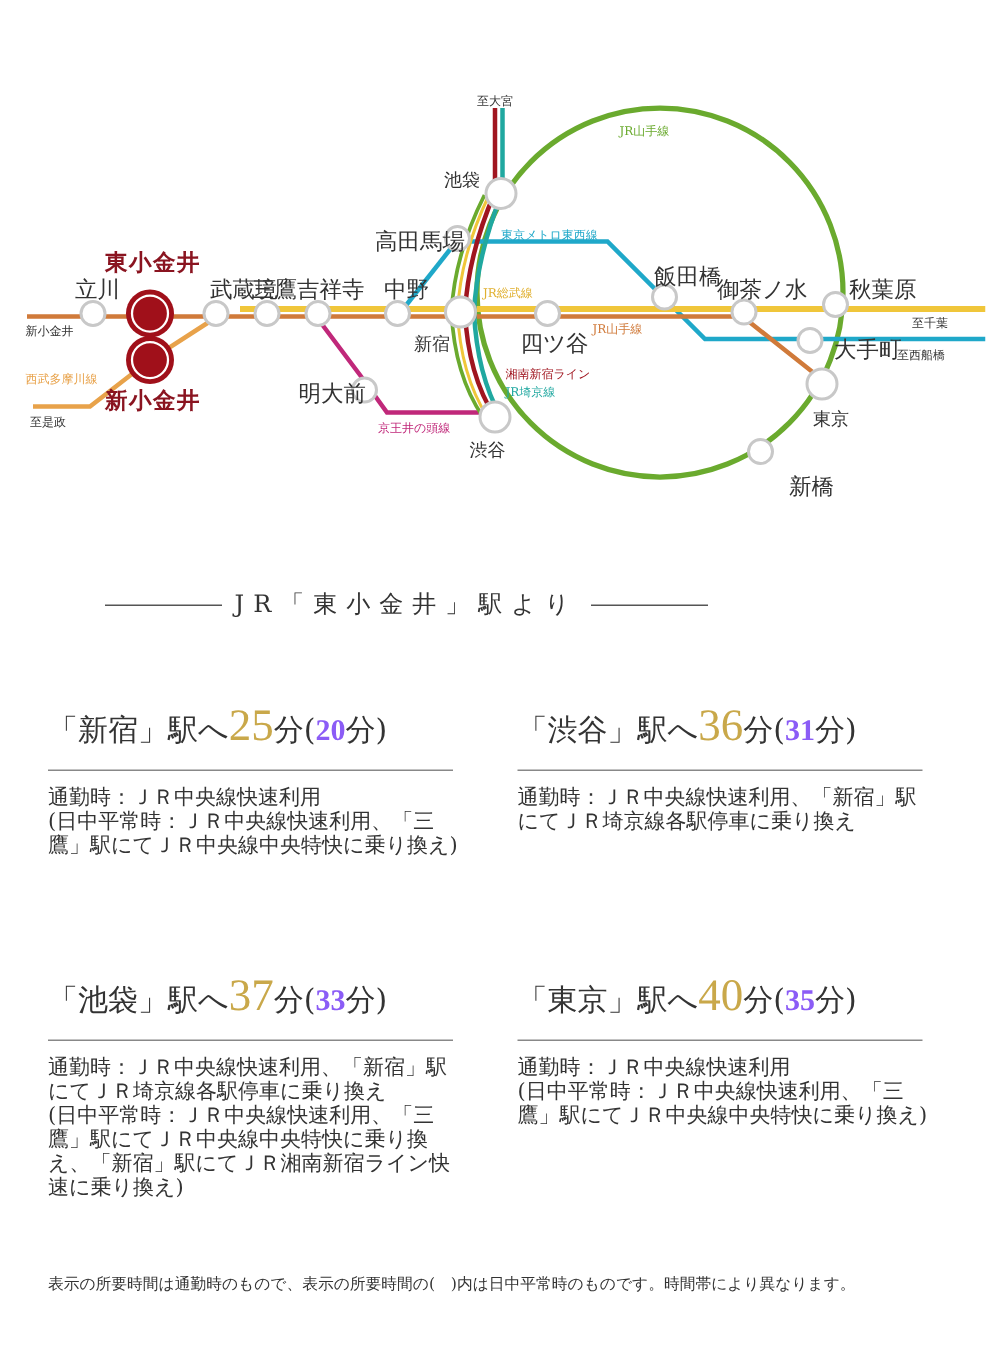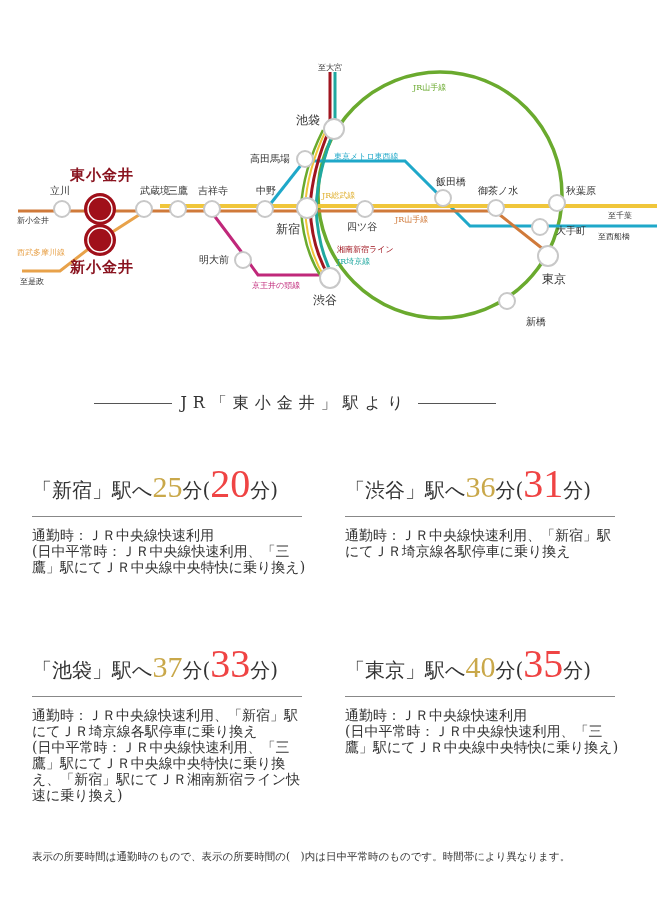--- a/index.html
+++ b/index.html
@@ -1,35 +1,35 @@
 <!DOCTYPE html>
 <html><head>
 <meta charset="utf-8">
 <style>
   html, body { margin: 0; padding: 0; background: #ffffff; }
   body { width: 657px; height: 900px; position: relative; overflow: hidden;
          font-family: "DejaVu Serif", "Liberation Serif", serif; color: #333; }
   .map { position: absolute; left: 0; top: 0; width: 657px; height: 360px; }
   .map svg { position: absolute; left: 0; top: 0; }
   .lbl { position: absolute; white-space: nowrap; font-family: "DejaVu Serif", serif; }
-  .st { font-size: 10px; color: #333; text-align: right; }
+  .st { font-size: 15px; color: #333; text-align: right; }
   .stbig { font-size: 12px; color: #333; }
   .dir { font-size: 8px; color: #333; }
   .line-lbl { font-size: 8px; }
   .hero { font-size: 15px; font-weight: bold; color: #8a1420; letter-spacing: 1px; }
 
   .subtitle { position: absolute; top: 393px; left: 0; width: 542px; text-align: center;
-              font-size: 16px; letter-spacing: 6px; color: #333; padding-left: 24px; }
+              font-size: 16px; letter-spacing: 6px; color: #333; }
   .subtitle .rule { display: inline-block; width: 78px; height: 1px; background: #555;
                     vertical-align: middle; margin: 0 8px; }
 
   .card { position: absolute; width: 280px; }
   .card .head { font-size: 20px; color: #333; white-space: nowrap; line-height: 36px; }
   .card .head .min { font-size: 30px; color: #c9a84a; font-family: "Liberation Serif", serif; }
-  .card .head .paren-num { font-size: 40px; font-weight: normal; color: #ef4444; font-family: "Liberation Serif", serif; }
+  .card .head .paren-num { font-size: 20px; font-weight: bold; color: #8b5cf6; font-family: "Liberation Serif", serif; }
   .card .head .fun { font-size: 20px; }
   .card .rule { height: 1px; background: #888; margin-top: 8px; width: 270px; }
   .card .desc { margin-top: 10px; font-size: 14px; line-height: 16px; color: #333; }
   .card .desc p { margin: 0; }
 
   .footnote { position: absolute; left: 32px; top: 848px; font-size: 10.5px; line-height: 16px; color: #333; }
   .footnote p { margin: 0; }
 </style>
 </head>
 <body>

